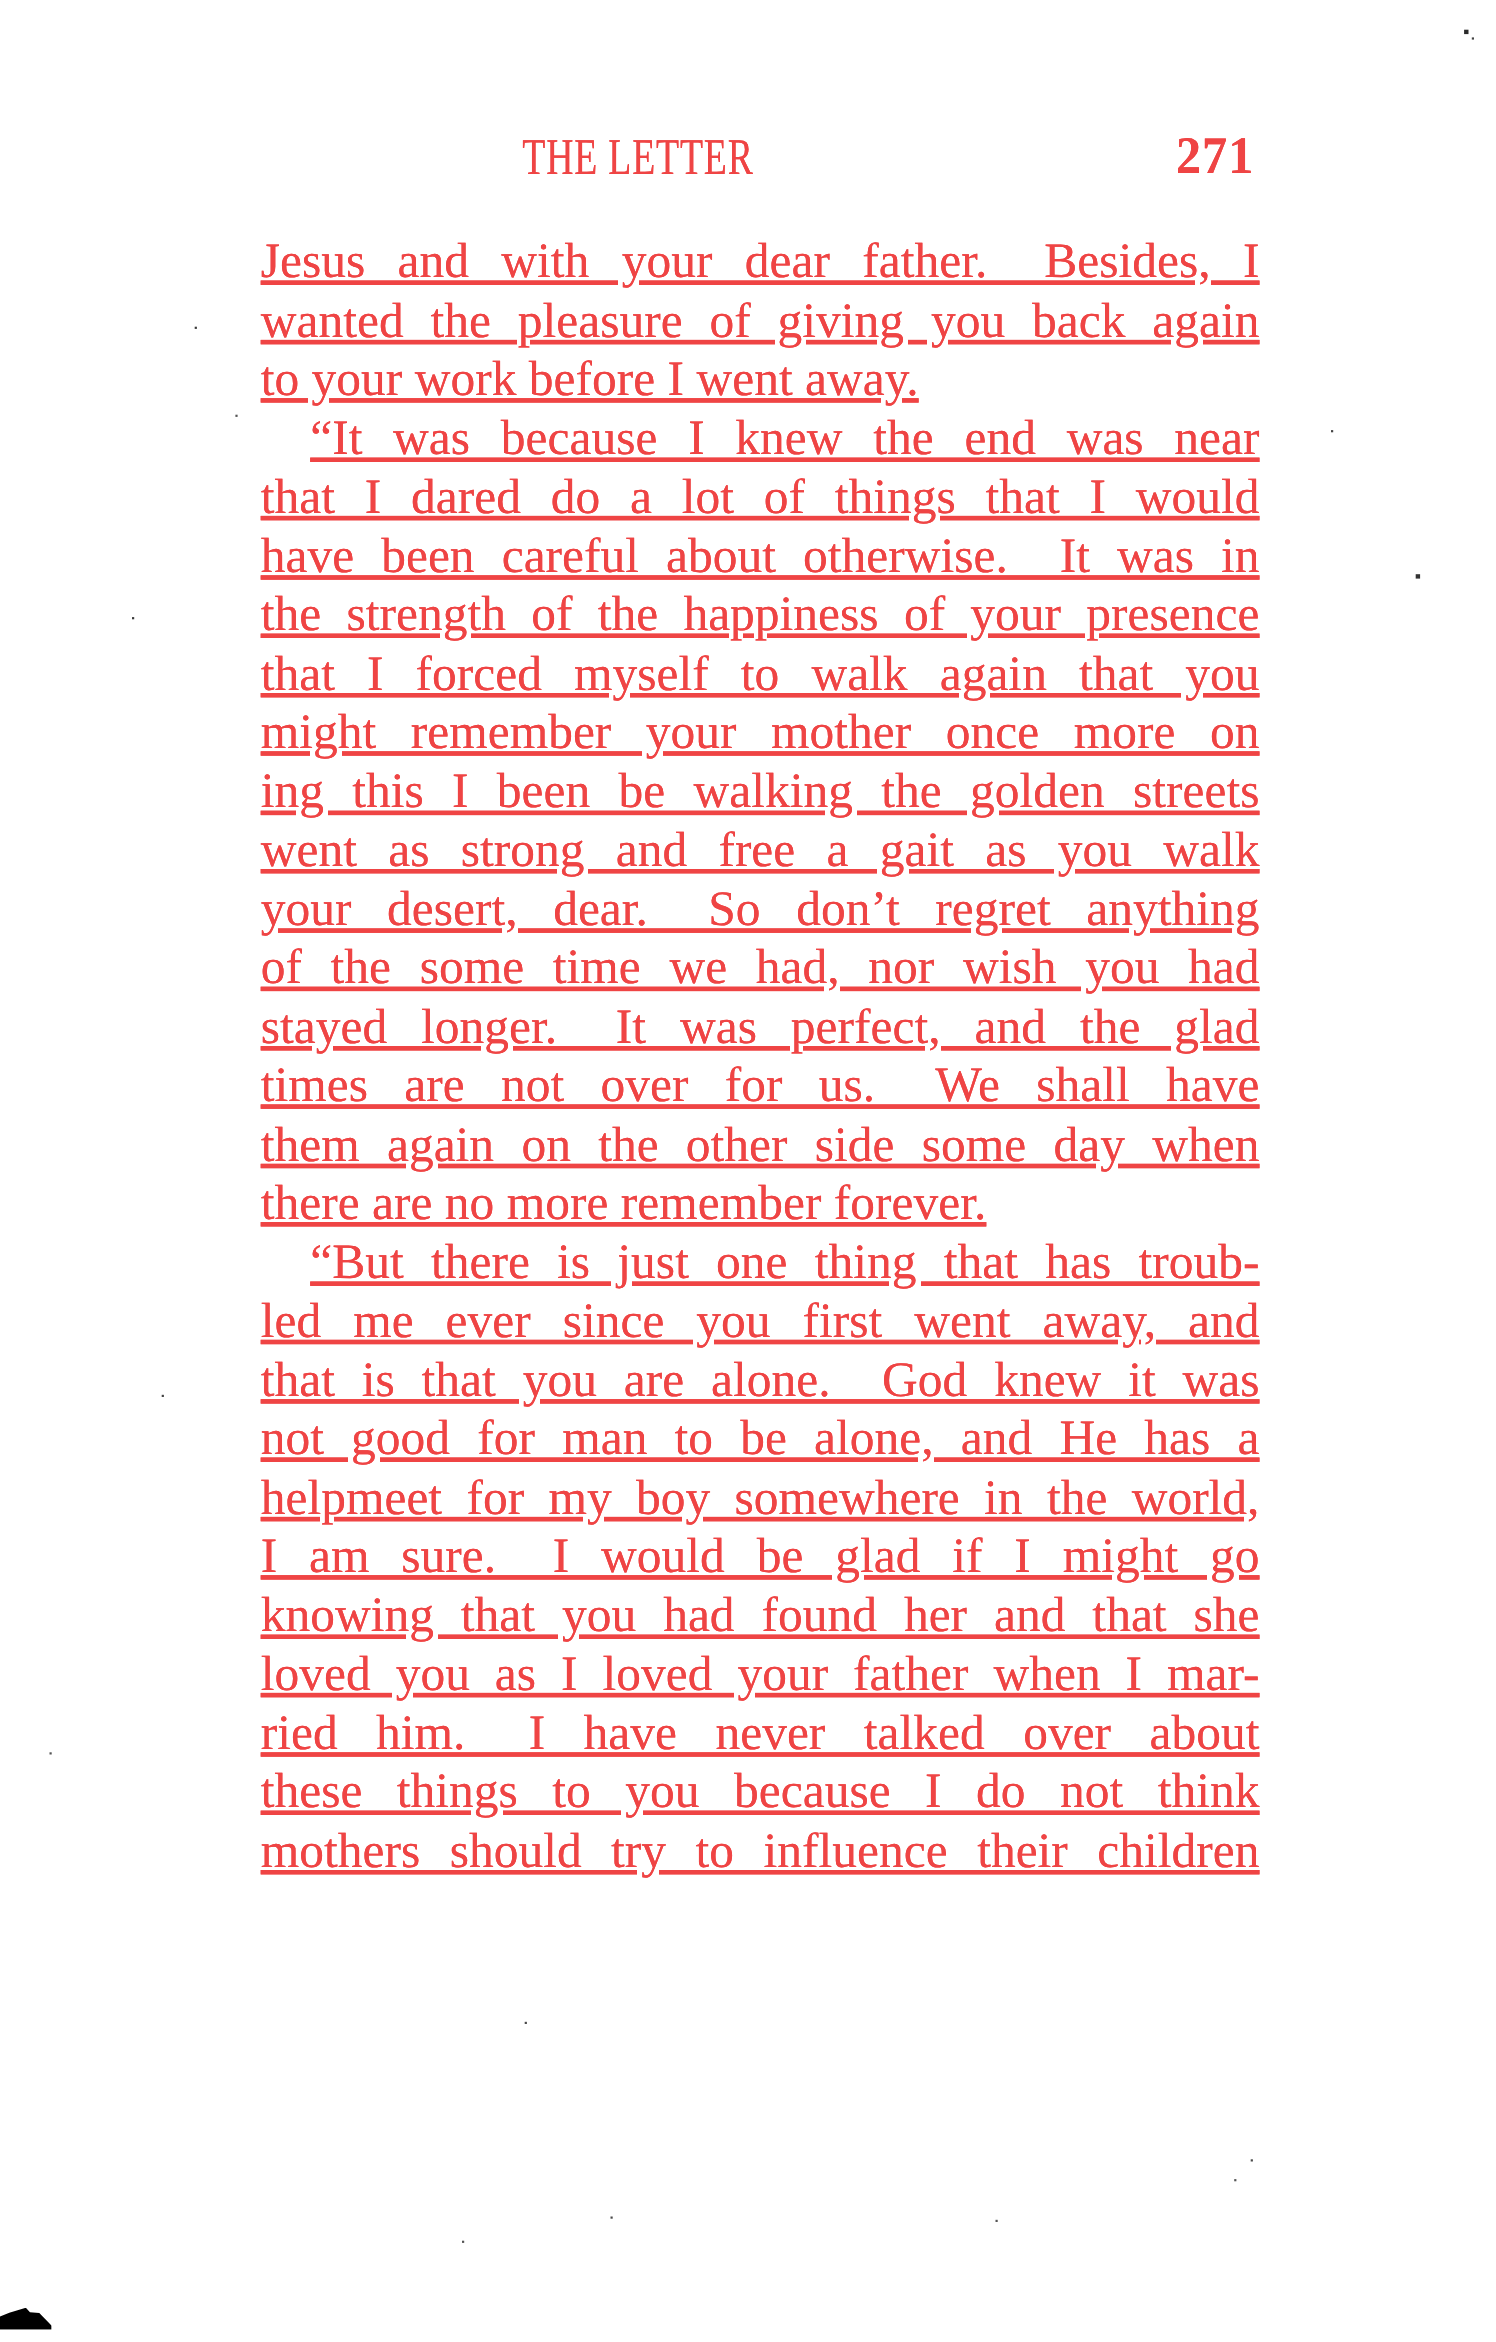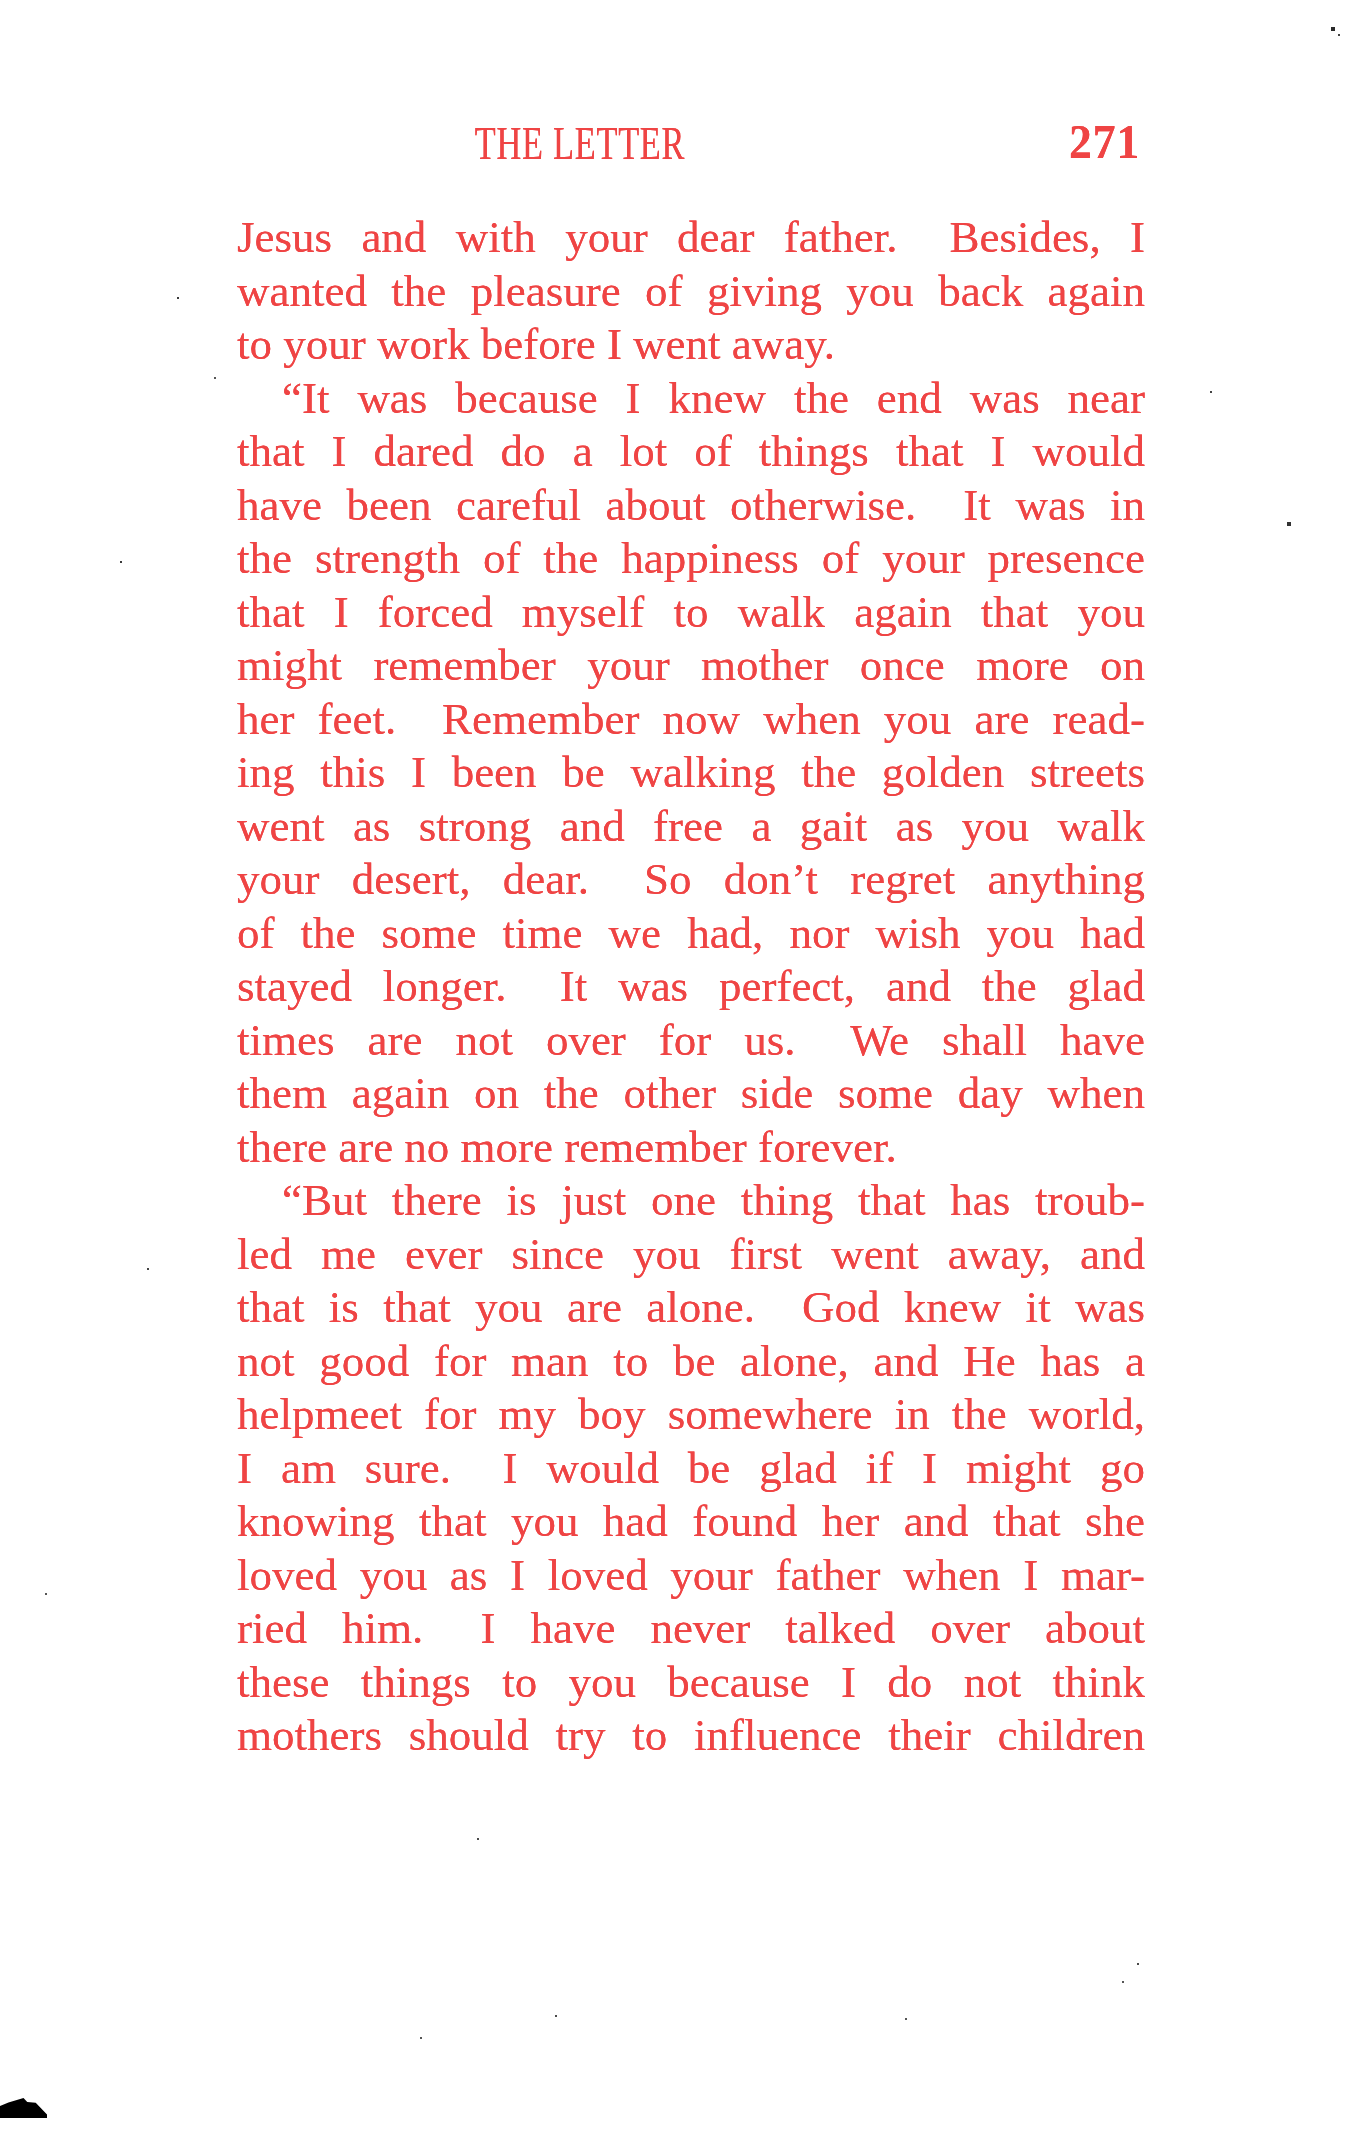--- a/index.html
+++ b/index.html
@@ -45,20 +45,21 @@
     left: 237px;
     top: 211px;
     width: 908px;
     font-size: 45px;
     line-height: 53.5px;
     text-shadow: 0 0 0.55px currentColor;
   }
   .line {
     text-align: justify;
     text-align-last: justify;
+    text-decoration: underline;
   }
   .line.para-end {
     text-align-last: left;
   }
   .line.indent {
     text-indent: 45px;
   }
 
   
   .scan-smudge {
@@ -105,21 +106,20 @@
   <div class="text-block">
       <div class="line">Jesus and with your dear father.  Besides, I</div>
       <div class="line">wanted the pleasure of giving you back again</div>
       <div class="line para-end">to your work before I went away.</div>
       <div class="line indent">“It was because I knew the end was near</div>
       <div class="line">that I dared do a lot of things that I would</div>
       <div class="line">have been careful about otherwise.  It was in</div>
       <div class="line">the strength of the happiness of your presence</div>
       <div class="line">that I forced myself to walk again that you</div>
       <div class="line">might remember your mother once more on</div>
-      <div class="line">her feet.  Remember now when you are read-</div>
       <div class="line">ing this I been be walking the golden streets</div>
       <div class="line">went as strong and free a gait as you walk</div>
       <div class="line">your desert, dear.  So don’t regret anything</div>
       <div class="line">of the some time we had, nor wish you had</div>
       <div class="line">stayed longer.  It was perfect, and the glad</div>
       <div class="line">times are not over for us.  We shall have</div>
       <div class="line">them again on the other side some day when</div>
       <div class="line para-end">there are no more remember forever.</div>
       <div class="line indent">“But there is just one thing that has troub-</div>
       <div class="line">led me ever since you first went away, and</div>

